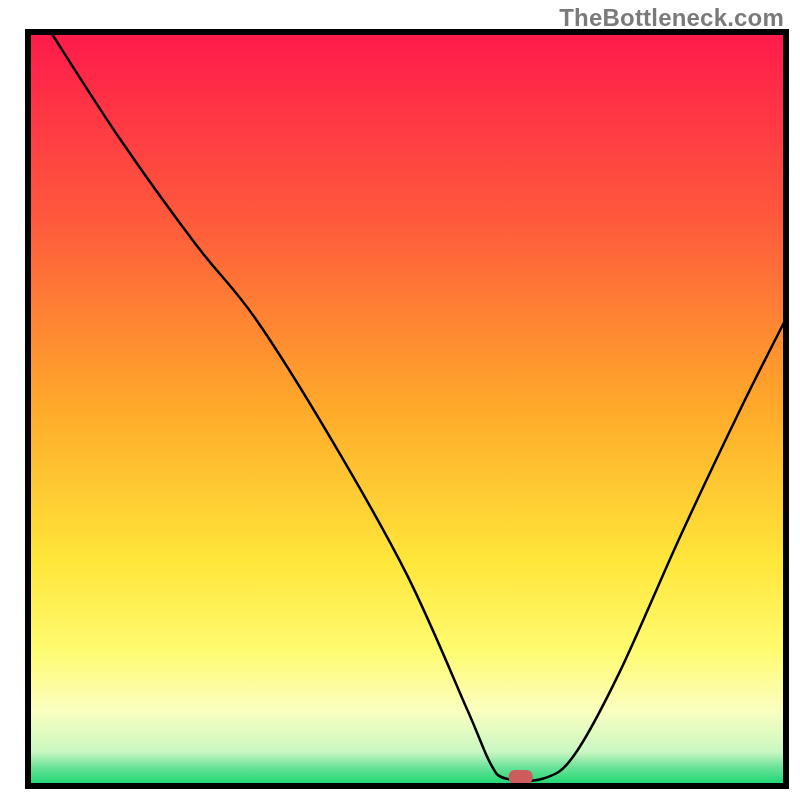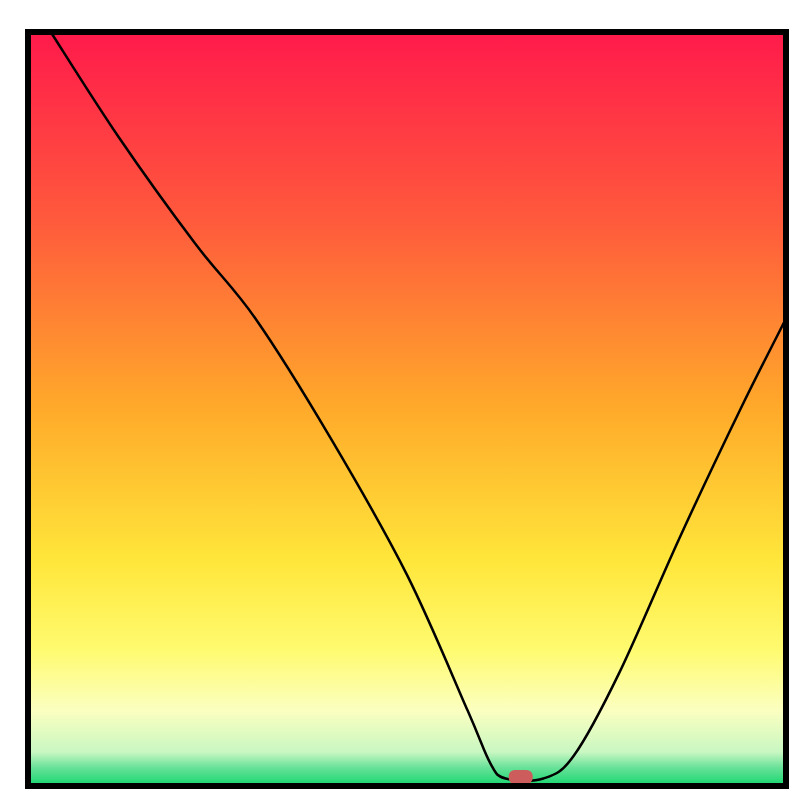--- a/index.html
+++ b/index.html
@@ -26,20 +26,21 @@
     z-index: 5;
   }
   svg {
     display: block;
   }
 </style>
 </head>
 <body>
 
 <div class="container">
+  <div class="watermark">TheBottleneck.com</div>
 
   <svg id="chart-svg" width="800" height="800" viewBox="0 0 800 800">
     <defs>
       <linearGradient id="bg-grad" x1="0" y1="0" x2="0" y2="1">
           <stop offset="0.00%" stop-color="#ff1a4b"></stop>
           <stop offset="25.00%" stop-color="#ff5a3c"></stop>
           <stop offset="50.00%" stop-color="#ffaa2a"></stop>
           <stop offset="70.00%" stop-color="#ffe63a"></stop>
           <stop offset="82.00%" stop-color="#fffb70"></stop>
           <stop offset="90.00%" stop-color="#fbffc0"></stop>

